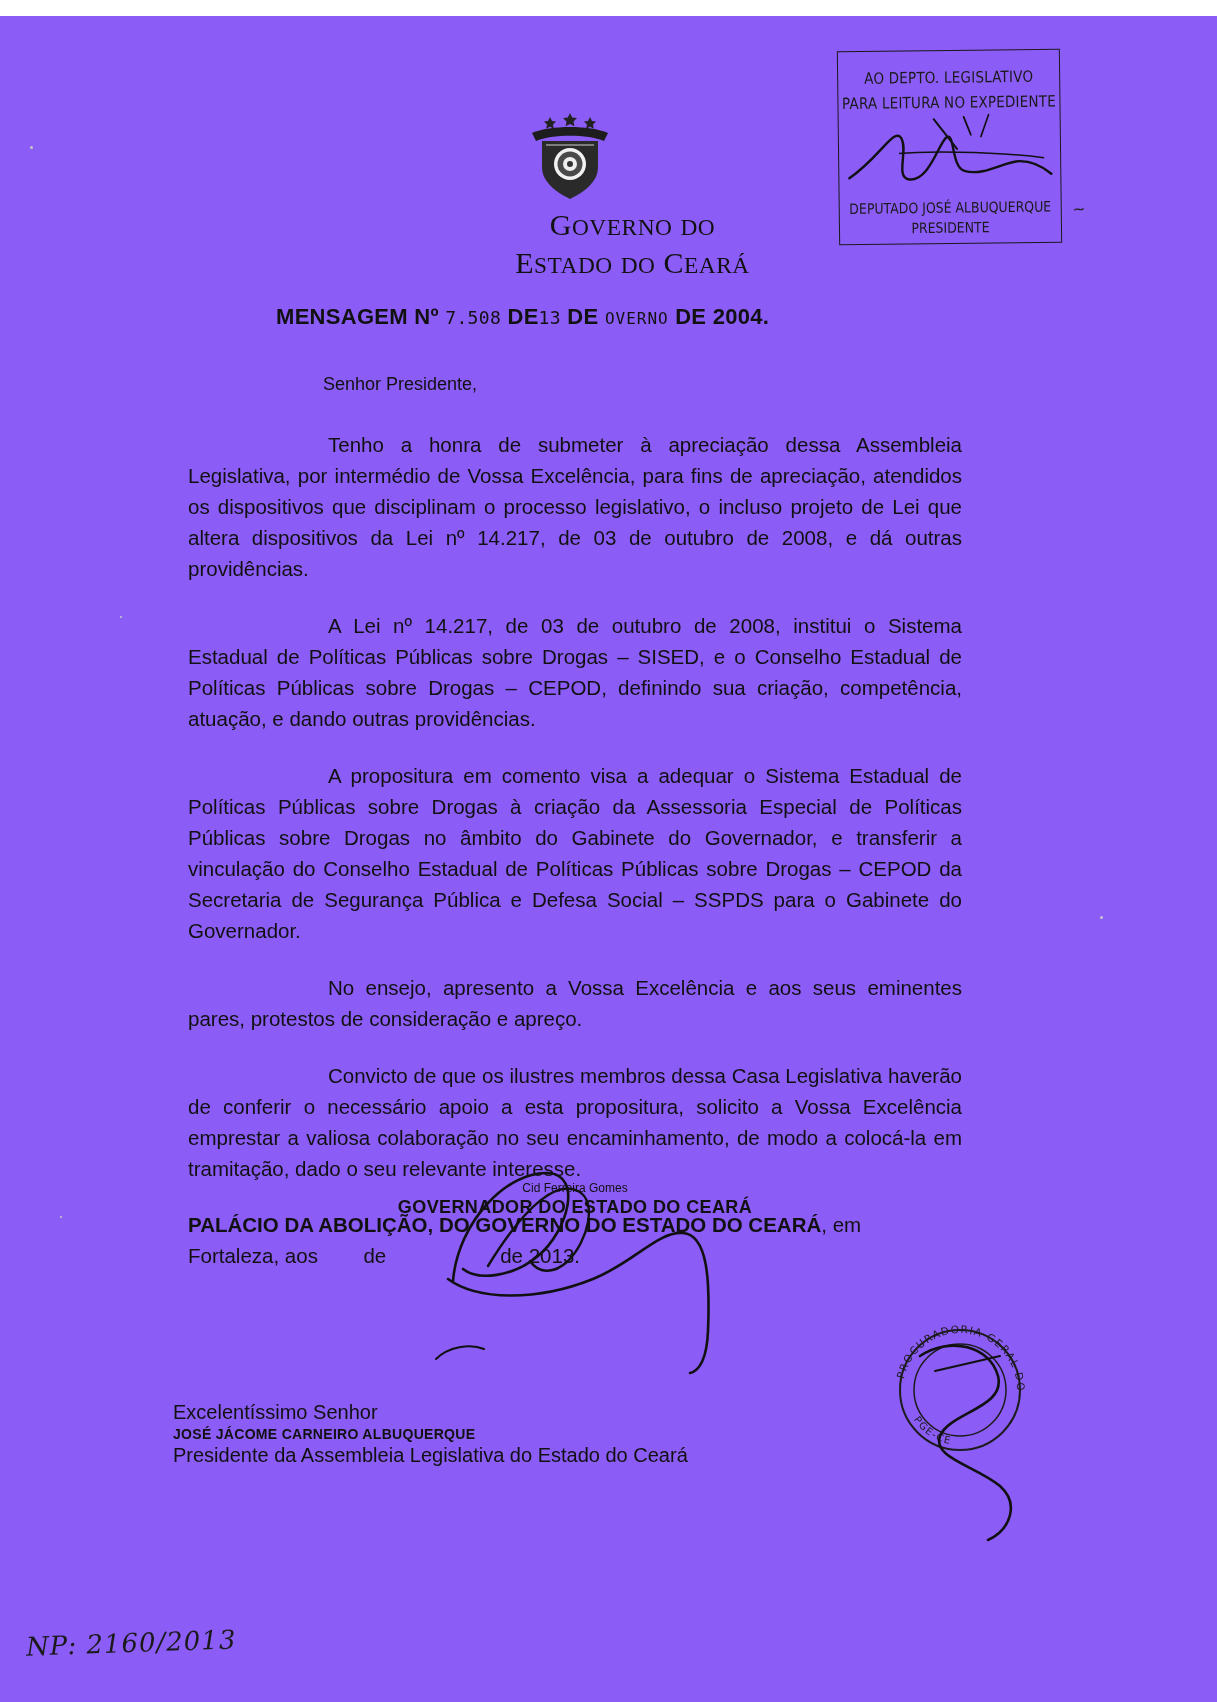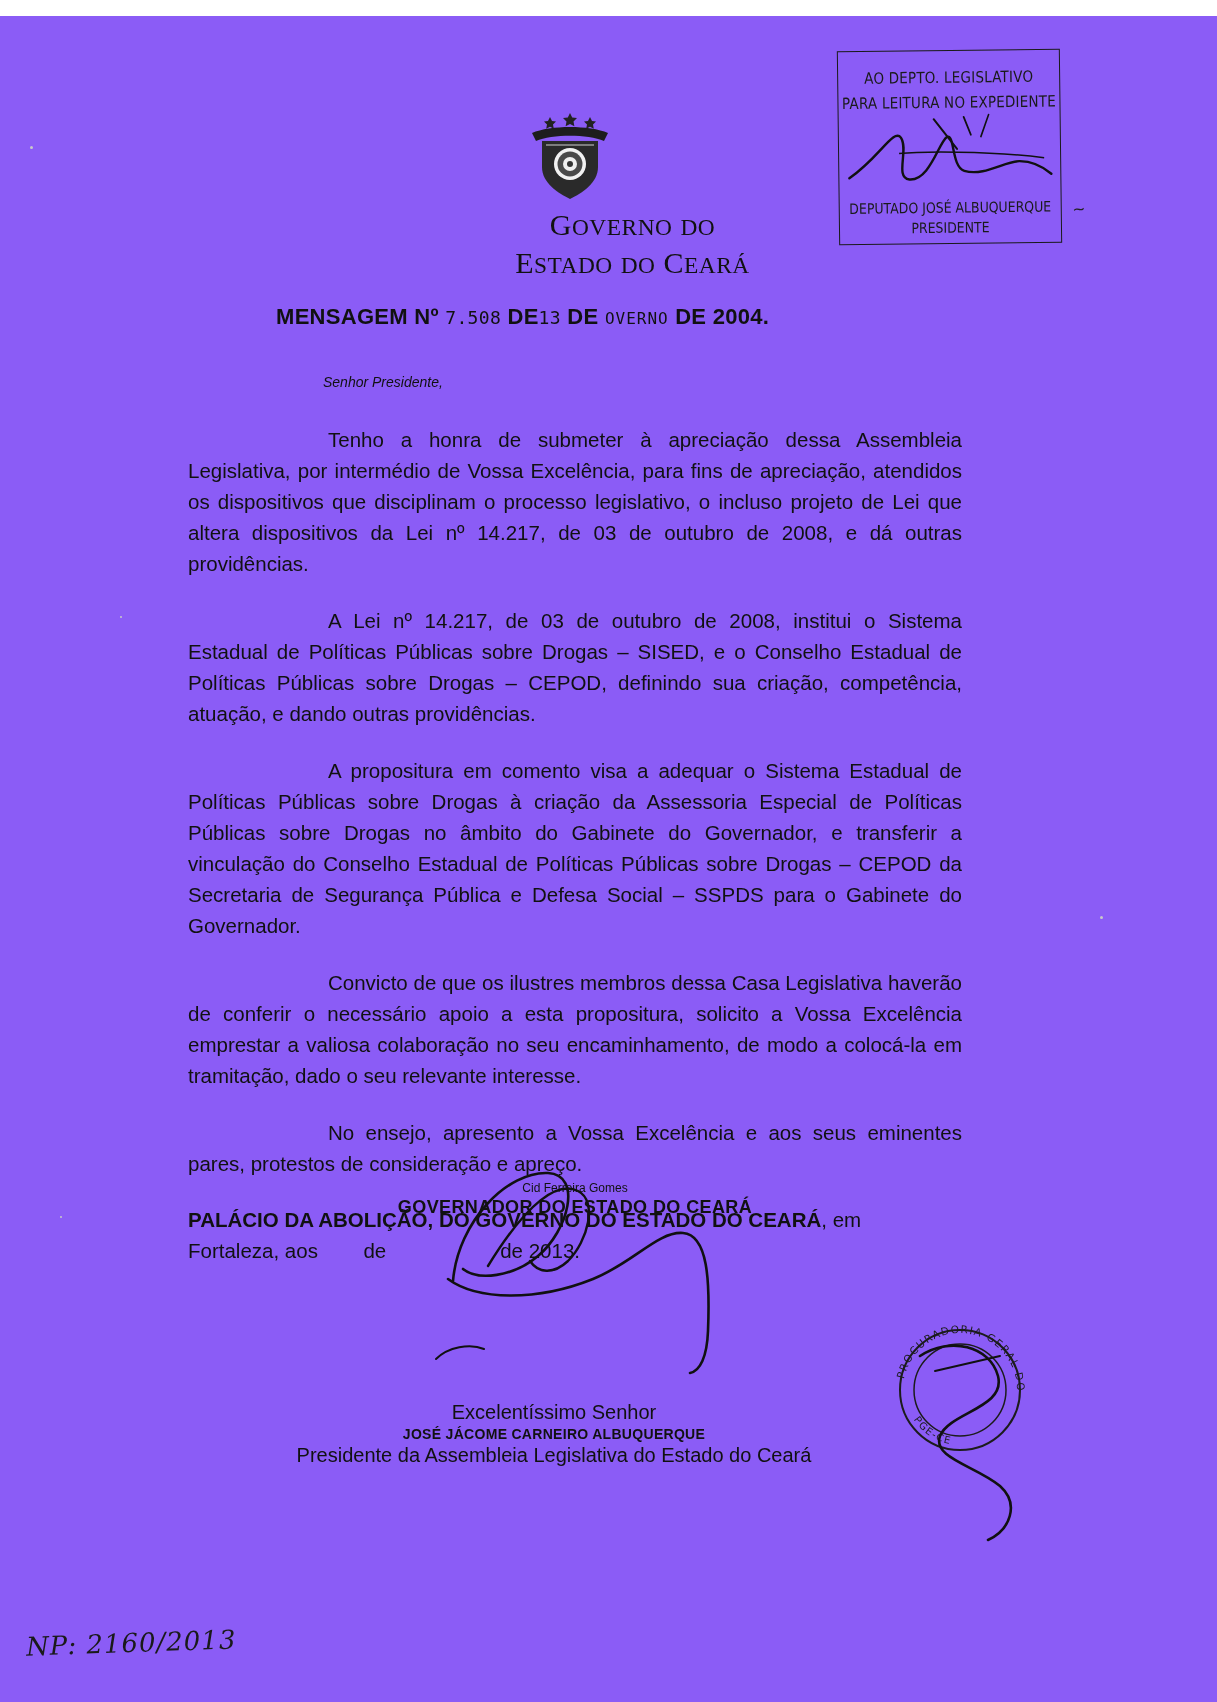--- a/index.html
+++ b/index.html
@@ -120,23 +120,22 @@
   .msgline .month { font-size: 16px; letter-spacing: 1px; }
 
   
   .body {
     position: absolute;
     left: 188px;
     top: 358px;
     width: 774px;
   }
   .salutation {
-    font-size: 14px;
+    font-size: 18px;
     margin: 0 0 34px 135px;
-    font-style: italic;
   }
   p.par {
     font-size: 20.5px;
     line-height: 31px;
     text-align: justify;
     margin: 0 0 26px 0;
     text-indent: 140px;
   }
   .closing {
     font-size: 20.5px;
@@ -176,24 +175,23 @@
     font-weight: bold;
     letter-spacing: 0.4px;
     position: relative;
     z-index: 2;
     margin-top: 2px;
   }
 
   
   .addressee {
     position: absolute;
-    left: 204px;
+    left: 173px;
     top: 1385px;
     width: 700px;
-    text-align: center;
   }
   .addressee .l1 { font-size: 20px; }
   .addressee .l2 { font-size: 14px; font-weight: bold; margin-top: 2px; letter-spacing: 0.3px; }
   .addressee .l3 { font-size: 20px; margin-top: 2px; }
 
   
   .seal {
     position: absolute;
     left: 885px;
     top: 1296px;
@@ -287,22 +285,22 @@
     <span class="month">OVERNO</span>
     <span>DE 2004.</span>
   </div>
 
   <div class="body">
     <div class="salutation">Senhor Presidente,</div>
 
     <p class="par">Tenho a honra de submeter à apreciação dessa Assembleia Legislativa, por intermédio de Vossa Excelência, para fins de apreciação, atendidos os dispositivos que disciplinam o processo legislativo, o incluso projeto de Lei que altera dispositivos da Lei nº 14.217, de 03 de outubro de 2008, e dá outras providências.</p>
     <p class="par">A Lei nº 14.217, de 03 de outubro de 2008, institui o Sistema Estadual de Políticas Públicas sobre Drogas – SISED, e o Conselho Estadual de Políticas Públicas sobre Drogas – CEPOD, definindo sua criação, competência, atuação, e dando outras providências.</p>
     <p class="par">A propositura em comento visa a adequar o Sistema Estadual de Políticas Públicas sobre Drogas à criação da Assessoria Especial de Políticas Públicas sobre Drogas no âmbito do Gabinete do Governador, e transferir a vinculação do Conselho Estadual de Políticas Públicas sobre Drogas – CEPOD da Secretaria de Segurança Pública e Defesa Social – SSPDS para o Gabinete do Governador.</p>
+    <p class="par">No ensejo, apresento a Vossa Excelência e aos seus eminentes pares, protestos de consideração e apreço.</p>
     <p class="par">Convicto de que os ilustres membros dessa Casa Legislativa haverão de conferir o necessário apoio a esta propositura, solicito a Vossa Excelência emprestar a valiosa colaboração no seu encaminhamento, de modo a colocá-la em tramitação, dado o seu relevante interesse.</p>
-    <p class="par">No ensejo, apresento a Vossa Excelência e aos seus eminentes pares, protestos de consideração e apreço.</p>
 
     <div class="closing">
       <b>PALÁCIO DA ABOLIÇÃO, DO GOVERNO DO ESTADO DO CEARÁ</b><span>, em</span>
     </div>
     <div class="dateline">Fortaleza, aos        de                    de 2013.</div>
   </div>
 
   <div class="sig-wrap">
     <svg class="sig-scribble" viewBox="0 0 330 220">
       <path d="M35 120 C 40 60, 90 10, 130 12 C 165 14, 150 70, 120 95 C 95 116, 60 120, 45 108" fill="none" stroke="#111" stroke-width="2.6" stroke-linecap="round"></path>

